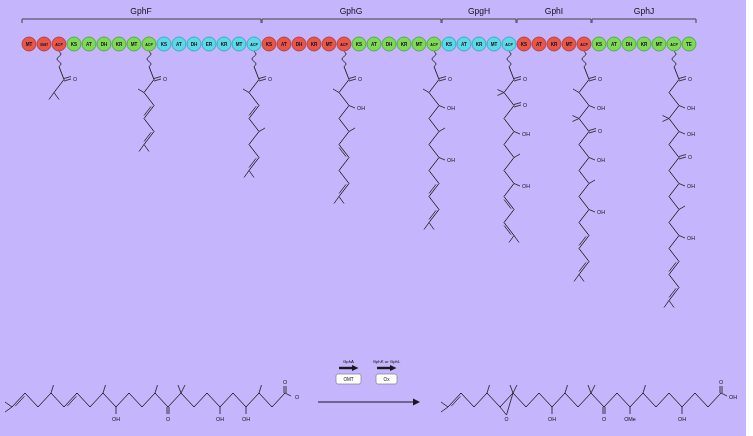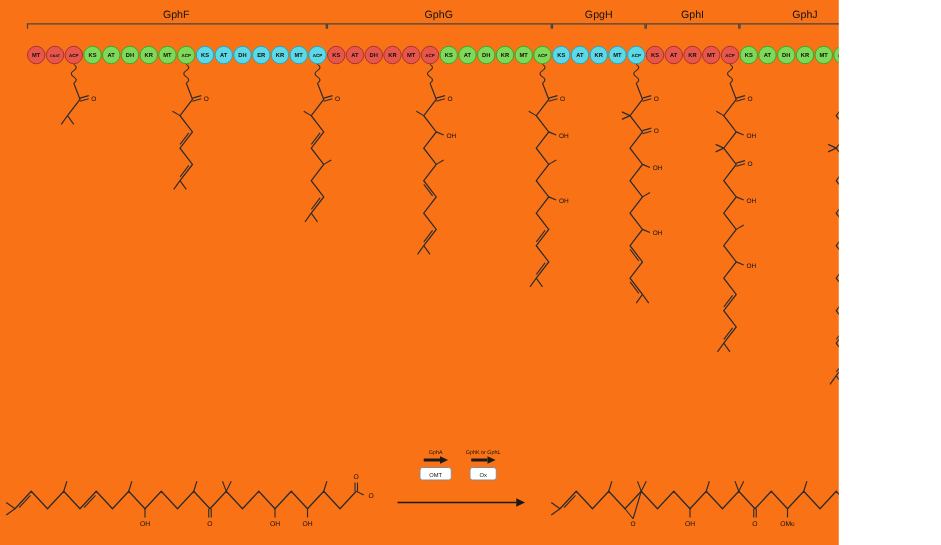--- a/index.html
+++ b/index.html
@@ -1,16 +1,16 @@
 <!DOCTYPE html>
 <html><head>
 <meta charset="utf-8">
 <style>
   html,body{margin:0;padding:0;background:#ffffff;}
-  .canvas{position:relative;width:671px;height:436px;background:#f97316;overflow:hidden;}
+  .canvas{position:relative;width:746px;height:436px;background:#c4b5fd;overflow:hidden;}
   svg{display:block;}
   text{font-family:"Liberation Sans","DejaVu Sans",sans-serif;fill:#111;}
   .protein-label{font-size:8.5px;}
   .enzyme-label{font-size:4.3px;}
   .activity-label{font-size:4.6px;}
 </style>
 </head>
 <body>
 
 <div class="canvas">

